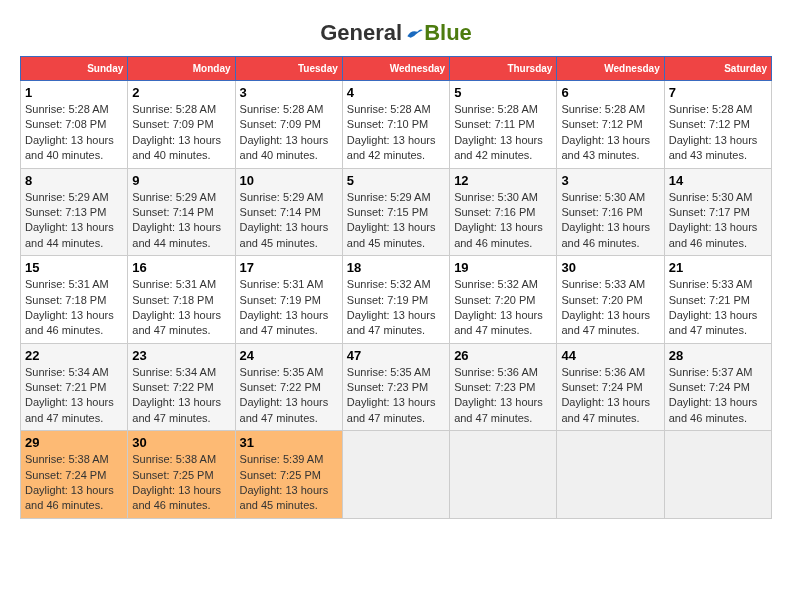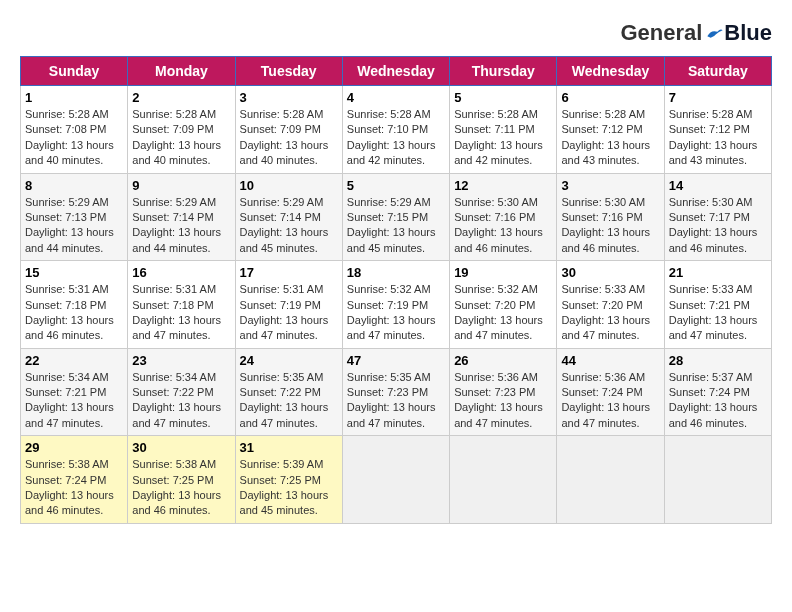--- a/index.html
+++ b/index.html
@@ -5,37 +5,37 @@
     * { box-sizing: border-box; margin: 0; padding: 0; }
     body {
       font-family: Arial, sans-serif;
       background: #fff;
       width: 792px;
       min-height: 612px;
       padding: 20px;
     }
     .header {
       display: flex;
-      justify-content: flex-end;
+      justify-content: center;
       align-items: flex-start;
       margin-bottom: 10px;
     }
     .logo {
       display: flex;
       flex-direction: column;
       align-items: flex-start;
     }
     .logo-text {
       display: flex;
       align-items: center;
       font-size: 22px;
       font-weight: bold;
     }
     .logo-general { color: #333; }
-    .logo-blue { color: #0f172a; }
+    .logo-blue { color: #4d7c0f; }
     .logo-bird {
       width: 20px;
       height: 20px;
       margin-left: 2px;
     }
     .title-block {
       text-align: right;
     }
     .month-title {
       font-size: 36px;
@@ -45,25 +45,25 @@
     .location {
       font-size: 16px;
       color: #444;
     }
     .calendar {
       width: 100%;
       border-collapse: collapse;
       font-size: 11px;
     }
     .calendar th {
-      background-color: #be185d;
+      background-color: #ef4444;
       color: #fff;
       padding: 6px 4px;
-      text-align: center;
-      font-size: 14px;
+      text-align: right;
+      font-size: 10px;
       border: 1px solid #3a6abf;
     }
     .calendar td {
       vertical-align: top;
       border: 1px solid #ccc;
       padding: 4px;
       width: 107px;
       min-height: 80px;
       background: #fff;
     }
@@ -78,21 +78,21 @@
     }
     .day-info {
       font-size: 11px;
       color: #333;
       line-height: 1.4;
     }
     .empty-cell {
       background: #f0f0f0 !important;
     }
     .calendar tr:last-child td {
-      background: #fef9c3;
+      background: #fdba74;
     }
   </style>
 </head>
 <body>
 
 <div class="header">
   <div class="logo">
     <div class="logo-text">
       <span class="logo-general">General</span>
       <svg class="logo-bird" viewBox="0 0 30 20" xmlns="http://www.w3.org/2000/svg">

